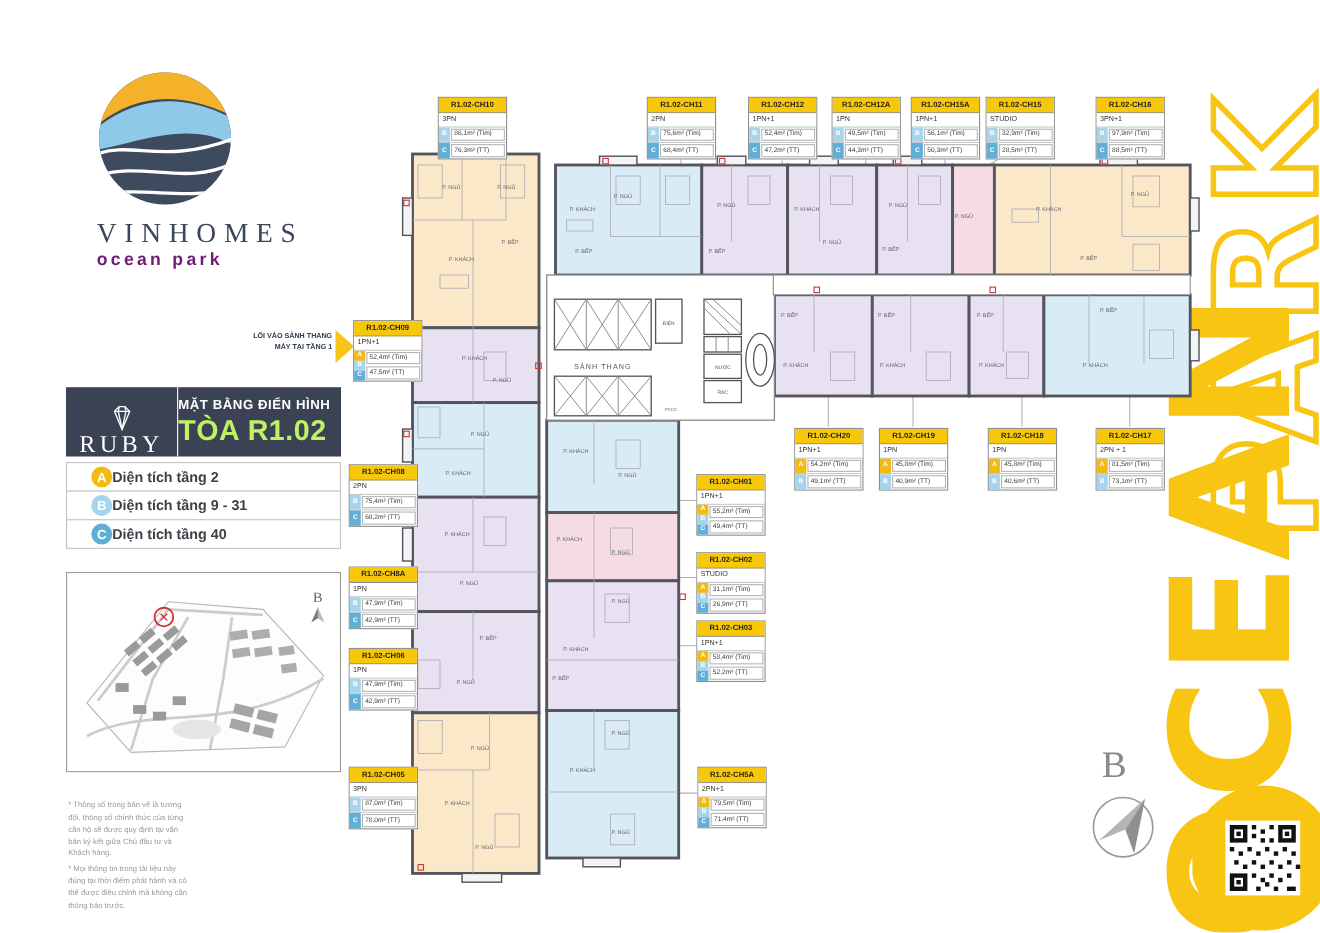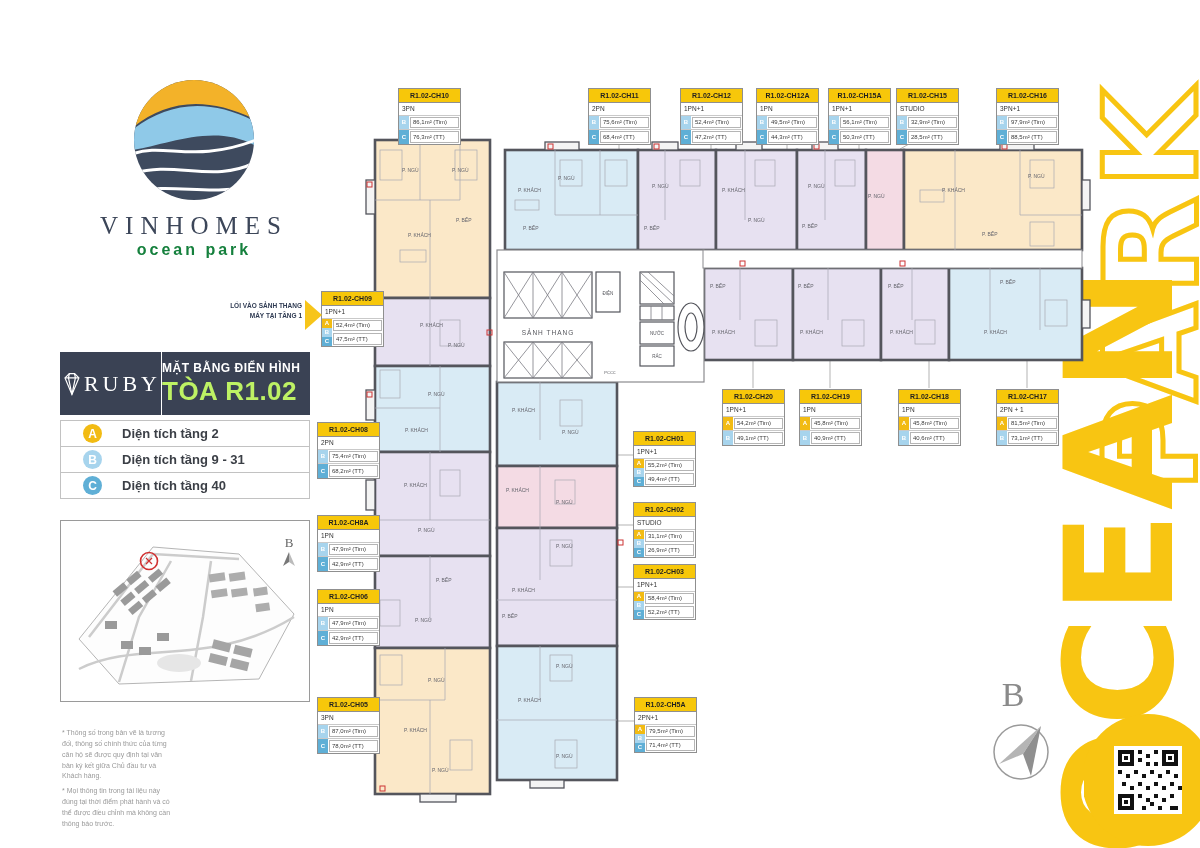--- a/index.html
+++ b/index.html
@@ -1,35 +1,35 @@
 <!DOCTYPE html>
 <html><head>
 <meta charset="utf-8">
 <style>
   html,body{margin:0;padding:0;background:#fff;}
   .page{position:relative;width:1200px;height:848px;background:#fff;overflow:hidden;
         font-family:"Liberation Sans",sans-serif;}
   
-  .logo-block{position:absolute;left:88px;top:78px;width:212px;text-align:center;z-index:4;}
+  .logo-block{position:absolute;left:88px;top:64px;width:212px;text-align:left;z-index:4;}
   .logo-title{font-family:"Liberation Serif",serif;font-size:25px;letter-spacing:7px;
               color:#3C4659;margin-top:6px;}
-  .logo-sub{font-size:16px;font-weight:bold;letter-spacing:3px;color:#15803d;margin-top:1px;}
+  .logo-sub{font-size:16px;font-weight:bold;letter-spacing:3px;color:#701a75;margin-top:1px;}
   .banner{position:absolute;left:60px;top:352px;width:250px;height:63px;background:#3A4254;
           display:flex;z-index:4;}
-  .banner-left{width:101px;display:flex;flex-direction:row;align-items:center;
-               justify-content:space-between;border-right:1px solid #fff;}
+  .banner-left{width:101px;display:flex;flex-direction:column;align-items:center;
+               justify-content:flex-end;border-right:1px solid #fff;}
   .ruby-text{font-family:"Liberation Serif",serif;font-size:22px;letter-spacing:4px;color:#fff;line-height:1;}
   .banner-right{flex:1;display:flex;flex-direction:column;align-items:flex-start;justify-content:center;}
   .b1{font-size:12px;font-weight:bold;color:#fff;letter-spacing:.5px;}
   .b2{font-size:26px;font-weight:bold;color:#bef264;letter-spacing:.5px;margin-top:1px;}
   .legend-row{position:absolute;left:60px;width:250px;height:27px;background:#fff;
               border:1px solid #c2c2c2;display:flex;align-items:center;box-sizing:border-box;z-index:4;}
   .legend-badge{width:19px;height:19px;border-radius:50%;margin-left:22px;color:#fff;
                 font-weight:bold;font-size:12px;display:flex;align-items:center;justify-content:center;flex:none;}
-  .legend-label{margin-left:20px;font-size:13px;font-weight:bold;color:#3b3f46;}
+  .legend-label{margin-left:0;font-size:13px;font-weight:bold;color:#3b3f46;}
   .bA{background:#F2BB13;}.bB{background:#A7D4ED;}.bC{background:#5FAFD6;}
   .map-box{position:absolute;left:60px;top:520px;width:250px;height:182px;border:1px solid #9a9a9a;
            background:#fff;z-index:4;box-sizing:border-box;}
   .footnote{position:absolute;left:62px;top:728px;width:112px;font-size:7px;line-height:1.55;
             color:#9a9a9a;z-index:4;}
   .footnote p{margin:0 0 4px 0;}
   
   .entry-note{position:absolute;left:222px;top:301px;width:80px;text-align:right;z-index:4;
               font-size:6.5px;font-weight:bold;color:#2E3A52;line-height:1.5;}
   .entry-arrow{position:absolute;left:305px;top:300px;width:0;height:0;z-index:4;

